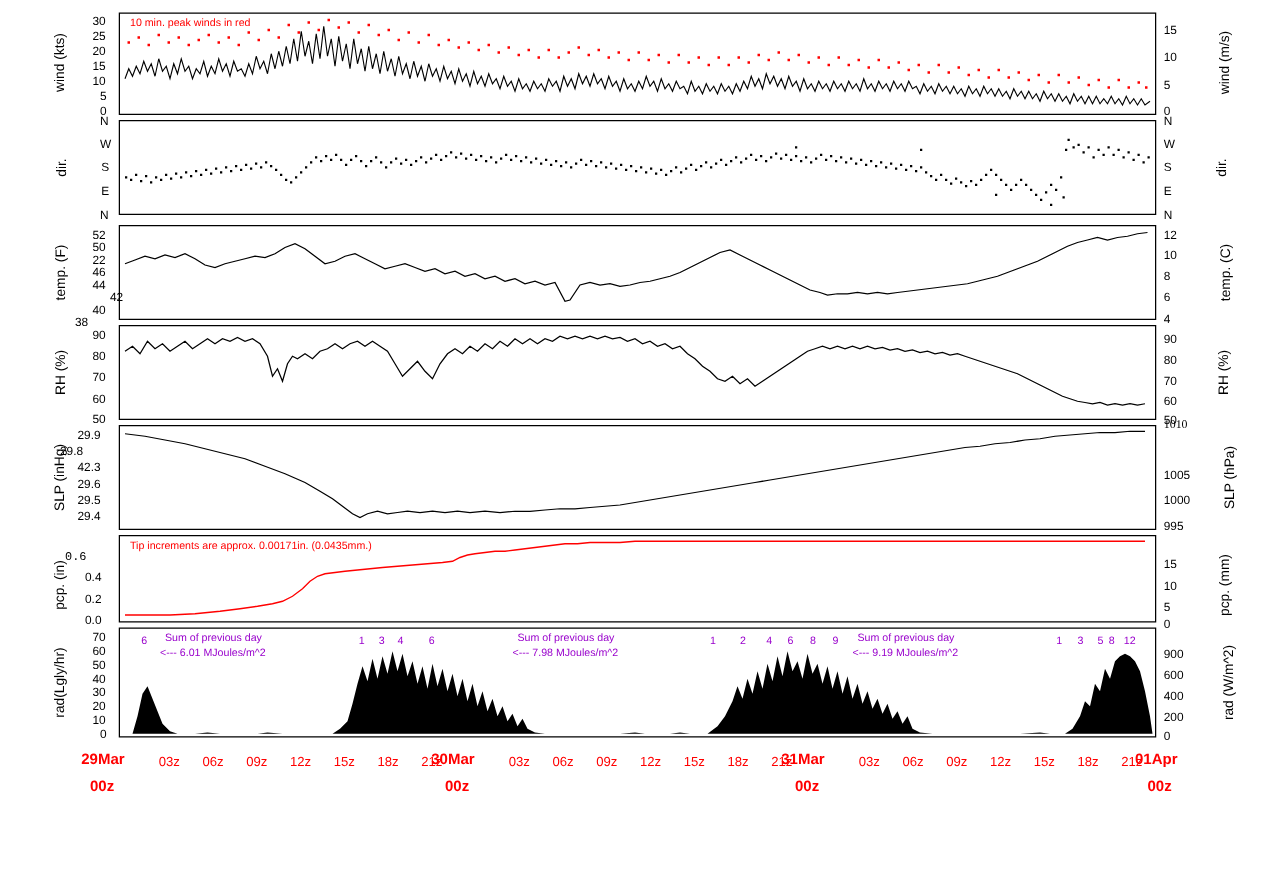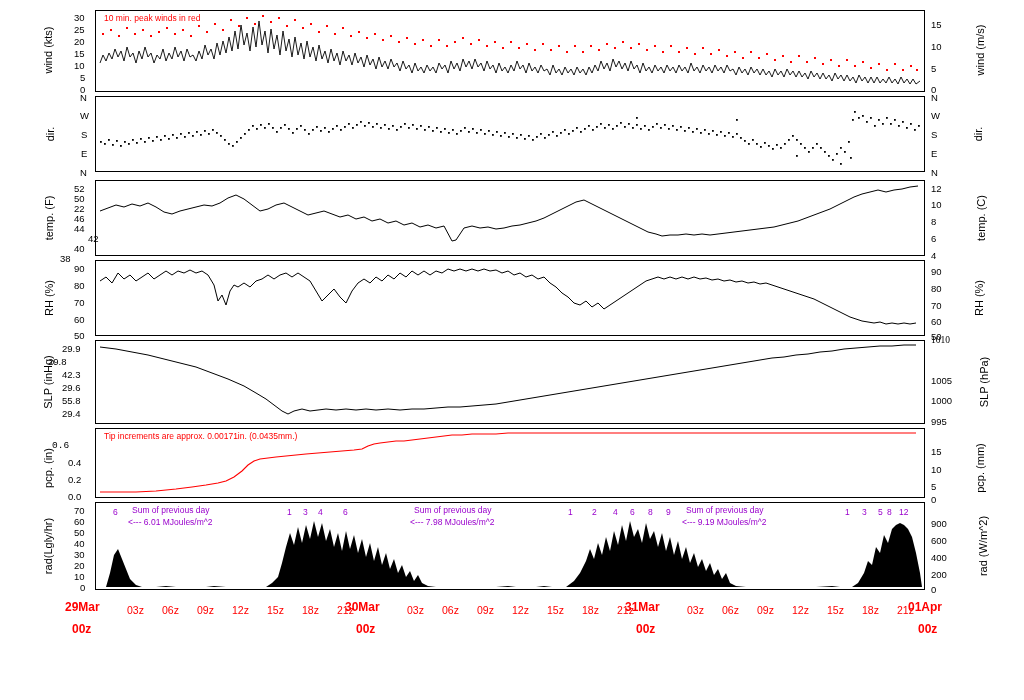--- a/index.html
+++ b/index.html
@@ -421,21 +421,21 @@
     <svg width="828" height="82" viewBox="0 0 828 82" preserveAspectRatio="none">
       <polyline fill="none" stroke="#000" stroke-width="1" points="4,6 20,8 36,11 52,14 68,18 84,22 100,26 116,32 132,38 148,45 160,52 170,58 178,64 186,70 192,73 198,70 206,68 214,70 222,69 230,68 240,69 250,68 260,69 270,68 280,69 292,68 304,69 316,68 328,68 340,67 352,66 364,66 376,65 388,64 400,63 412,61 424,59 436,57 448,55 460,53 472,51 484,49 496,47 508,45 520,43 532,41 544,39 556,37 568,35 580,33 592,31 604,29 616,27 628,25 640,23 652,21 664,19 676,17 688,16 700,14 712,13 724,11 736,10 748,8 760,7 772,6 784,5 796,5 808,4 820,4"></polyline>
     </svg>
   </div>
   <div class="ylabel rot" style="left:-12px;top:376px;width:120px;text-align:center;">SLP (inHg)</div>
   <div class="ylabel rot" style="left:924px;top:376px;width:120px;text-align:center;">SLP (hPa)</div>
   <div class="tick" style="left:62px;top:343px;">29.9</div>
   <div class="tick" style="left:48px;top:356px;">29.8</div>
   <div class="tick" style="left:62px;top:369px;">42.3</div>
   <div class="tick" style="left:62px;top:382px;">29.6</div>
-  <div class="tick" style="left:62px;top:395px;">55.8</div>
+  <div class="tick" style="left:62px;top:395px;">29.5</div>
   <div class="tick" style="left:62px;top:408px;">29.4</div>
   <div class="tickR" style="left:931px;top:335px;font-family:Liberation Serif, serif;">1010</div>
   <div class="tickR" style="left:931px;top:375px;">1005</div>
   <div class="tickR" style="left:931px;top:395px;">1000</div>
   <div class="tickR" style="left:931px;top:416px;">995</div>
 
   <div class="panel" style="left:95px;top:428px;width:830px;height:70px;">
     <svg width="828" height="68" viewBox="0 0 828 68" preserveAspectRatio="none">
       <polyline fill="none" stroke="#ff0000" stroke-width="1.1" points="4,63 40,63 60,62 80,60 96,58 110,56 122,54 130,52 138,48 146,42 152,36 158,32 164,30 172,29 180,28 190,27 200,26 210,25 222,24 234,23 246,22 258,21 266,20 272,17 278,15 284,14 292,13 300,12 308,12 316,11 324,10 332,9 340,8 348,7 356,6 366,6 376,5 388,5 400,5 412,4 424,4 436,4 448,4 460,4 472,4 484,4 500,4 520,4 540,4 560,4 580,4 600,4 620,4 640,4 660,4 680,4 700,4 720,4 740,4 760,4 780,4 800,4 820,4"></polyline>
     </svg>

